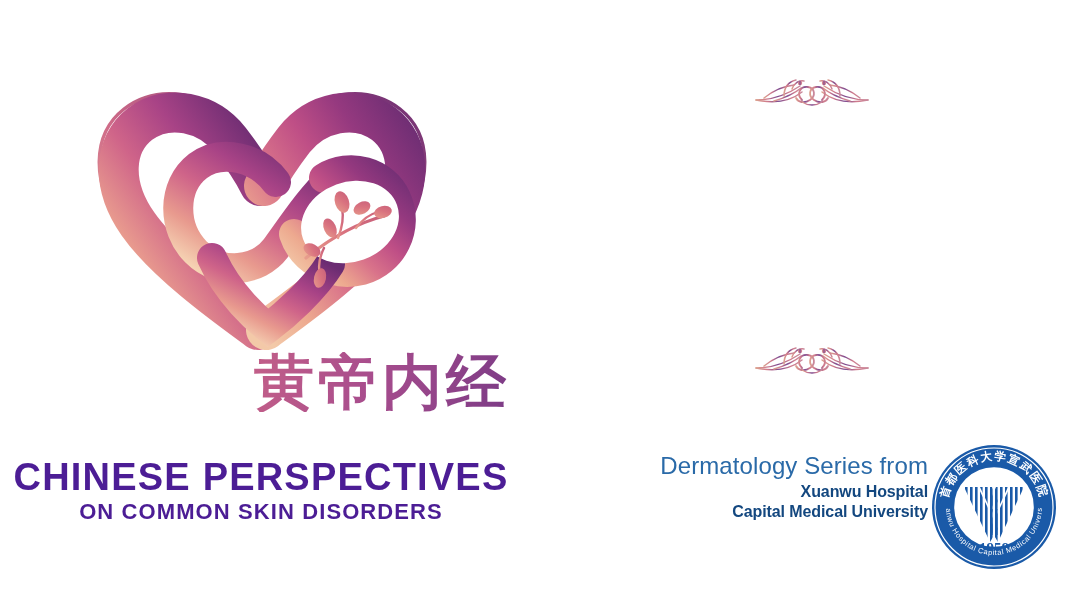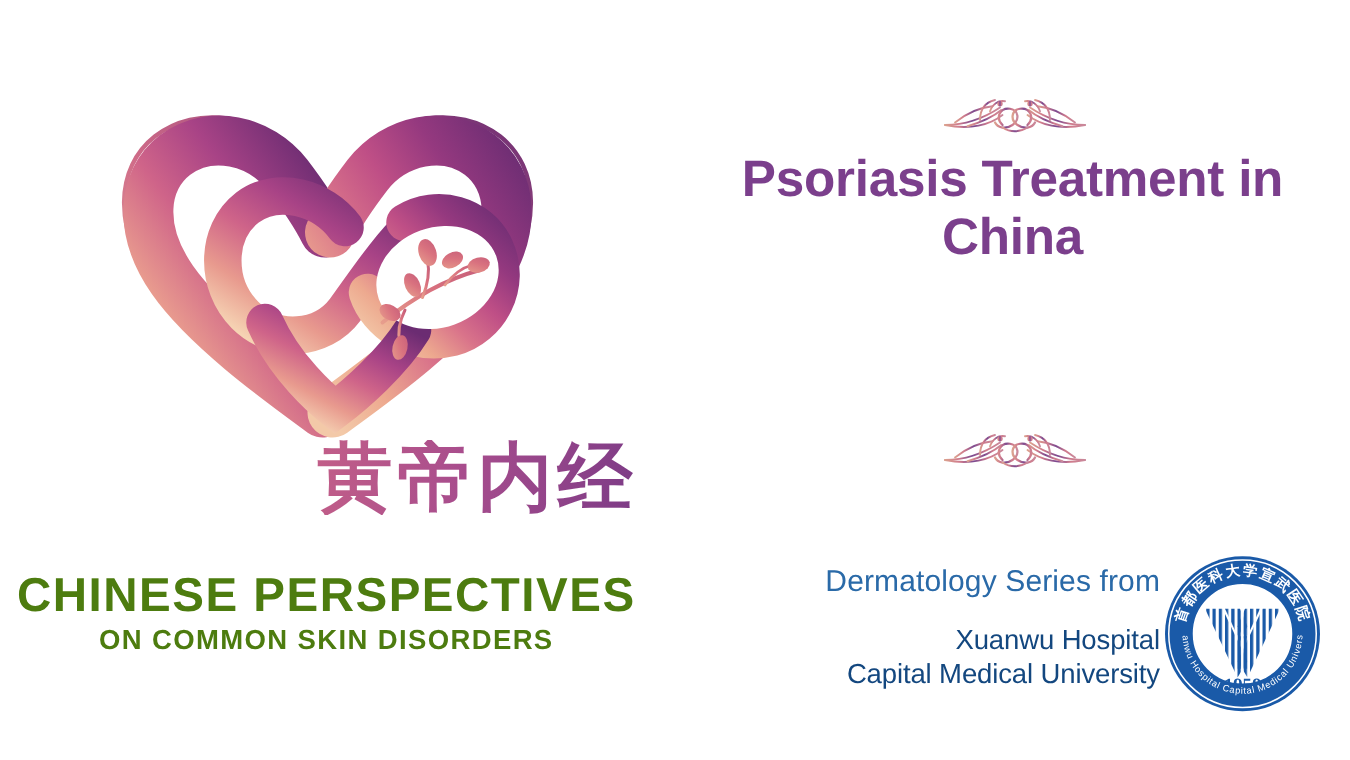--- a/index.html
+++ b/index.html
@@ -55,21 +55,21 @@
     color: transparent;
     -webkit-text-fill-color: transparent;
   }
 
   .brand-tagline {
     position: absolute;
     left: 0;
     top: 455px;
     width: 522px;
     text-align: center;
-    color: #4d7c0f;
+    color: #4c1d95;
     font-weight: 700;
     line-height: 1.16;
     letter-spacing: 0.6px;
   }
   .brand-tagline .l1 { display: block; font-size: 38px; letter-spacing: 1.2px; }
   .brand-tagline .l2 { display: block; font-size: 22px; letter-spacing: 1.1px; }
 
   
   .right-col {
     position: relative;
@@ -123,25 +123,25 @@
   }
   .series-kicker {
     color: #2a6aa8;
     font-size: 24px;
     font-weight: 400;
     line-height: 1.3;
     letter-spacing: 0.1px;
   }
   .series-org {
     color: #13477f;
-    font-size: 22px;
-    font-weight: 400;
+    font-size: 16px;
+    font-weight: 700;
     line-height: 1.22;
     letter-spacing: -0.1px;
-    margin-top: 18px;
+    margin-top: 1px;
   }
   .series-org span { display: block; white-space: nowrap; }
 
   .hospital-seal {
     position: absolute;
     right: 22px;
     top: 443px;
     width: 128px;
     height: 128px;
   }
@@ -293,24 +293,20 @@
           <circle cx="236" cy="7" r="2.2" fill="url(#orn)" stroke="none"></circle>
           <path d="M262 25 C 252 22, 242 18, 235 12"></path>
 
           <path d="M214 24 C 208 18, 212 10, 220 11 C 227 12, 228 20, 222 24 C 216 28, 210 26, 208 22" stroke-width="1.8"></path>
           <path d="M234 24 C 240 18, 236 10, 228 11 C 221 12, 220 20, 226 24 C 232 28, 238 26, 240 22" stroke-width="1.8"></path>
           <path d="M214 26 C 220 30, 228 30, 234 26"></path>
         </g>
       </svg>
     </div>
 
-    <div class="event-title">
-      <span>Psoriasis Treatment in</span><br>
-      <span>China</span>
-    </div>
 
 
     <div class="ornament bottom">
       <svg viewBox="0 0 448 34" xmlns="http://www.w3.org/2000/svg" aria-hidden="true">
         <defs>
           <linearGradient id="lineL2" x1="0" y1="0" x2="1" y2="0">
             <stop offset="0%" stop-color="#f0cdb4"></stop>
             <stop offset="45%" stop-color="#d68f93"></stop>
             <stop offset="85%" stop-color="#8c5a91"></stop>
             <stop offset="100%" stop-color="#5e3b82"></stop>

